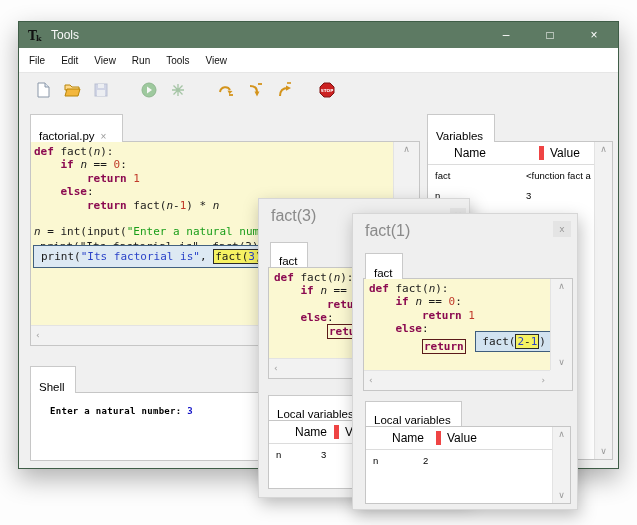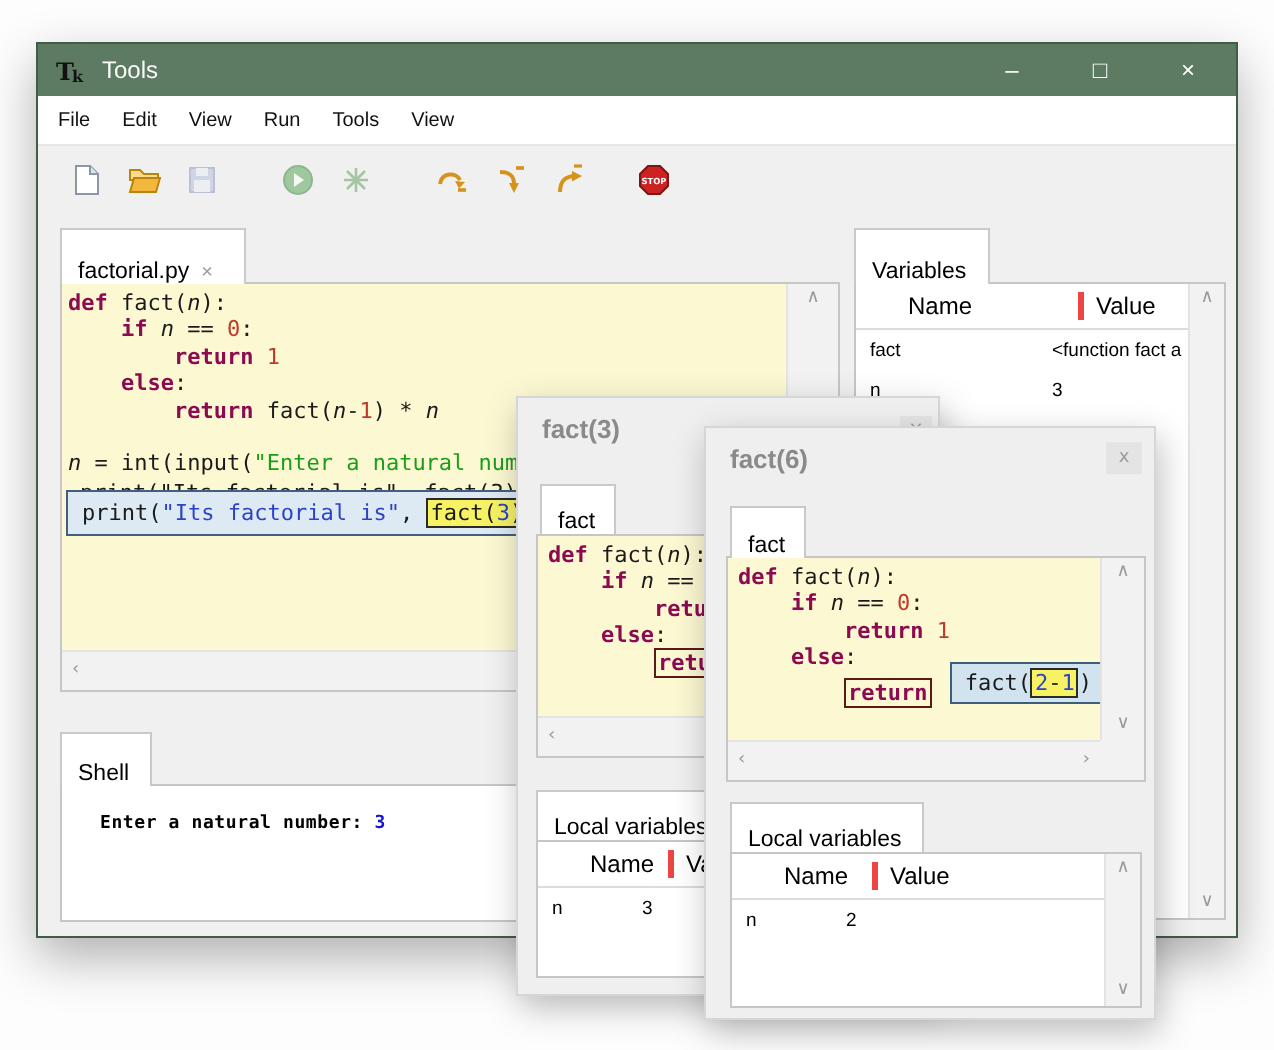--- a/index.html
+++ b/index.html
@@ -62,34 +62,34 @@
   #stmt-artifact{position:absolute;left:2px;top:98px;height:5px;width:235px;overflow:hidden;padding-left:7px;}
   #stmt-box{position:absolute;left:2px;top:103px;width:240px;height:23px;background:#dde9f3;border:1px solid #41607f;
             display:flex;align-items:center;padding-left:7px;box-sizing:border-box;}
   
   #shell-tab{left:11px;top:344px;width:46px;height:27px;}
   #shell-frame{left:11px;top:370px;width:390px;height:69px;padding:5px 7px;box-sizing:border-box;}
   #shell-io{margin-top:6px;margin-left:12px;}
   
   .thead{display:flex;height:22px;align-items:center;font-size:12px;border-bottom:1px solid #dcdcdc;background:#fff;}
   .thname{padding-left:6px;box-sizing:border-box;margin-left:20px;}
-  .thvalue{border-left:3px solid #ef4444;padding-left:6px;flex:1;}
+  .thvalue{border-left:5px solid #ef4444;padding-left:6px;flex:1;}
   .trow{display:flex;font-size:9.5px;height:20px;align-items:center;}
   .tcell{padding-left:7px;box-sizing:border-box;white-space:nowrap;overflow:hidden;}
   
   #vars-tab{left:408px;top:92px;width:68px;height:28px;}
   #vars-frame{left:408px;top:119px;width:186px;height:319px;}
   #vars-frame .inner{position:absolute;left:0;top:0;right:17px;bottom:0;}
   #vars-frame .thname,#vars-frame .tcell0{width:91px;}
   #vars-frame .tcell1{flex:1;}
   #vars-scroll{position:absolute;right:0;top:0;bottom:0;width:17px;}
   
   .subwin{position:absolute;background:#efefef;border:1px solid #d6d6d6;box-sizing:border-box;
           box-shadow:2px 6px 16px rgba(0,0,0,.25);overflow:hidden;}
-  .subwin-title{position:absolute;left:12px;top:8px;font-size:13px;color:#8a8a8a;font-weight:bold;}
+  .subwin-title{position:absolute;left:12px;top:8px;font-size:16px;color:#8a8a8a;}
   .subwin-close{position:absolute;background:#e4e4e4;color:#9a9a9a;display:flex;align-items:center;justify-content:center;font-size:9px;font-family:"DejaVu Sans", sans-serif;}
   #fact3-window{left:258px;top:198px;width:212px;height:300px;z-index:30;}
   #fact3-close{right:3px;top:9px;width:16px;height:14px;}
   #fact3-tab{left:11px;top:43px;width:38px;height:25px;}
   #fact3-code{left:9px;top:68px;width:194px;height:112px;display:grid;grid-template-rows:1fr 20px;}
   #fact3-code .yellow{padding:3px 0 0 5px;}
   #fact3-locals-tab{left:9px;top:196px;width:97px;height:25px;}
   #fact3-locals{left:9px;top:221px;width:190px;height:69px;}
   #fact3-locals .thname,#fact3-locals .tcell0{width:45px;}
   #fact2-window{left:352px;top:213px;width:226px;height:297px;z-index:40;}
@@ -303,21 +303,21 @@
     <div>
         <div class="trow">
           <span class="tcell tcell0">n</span>
           <span class="tcell tcell1">3</span>
         </div>
       </div>
   </div>
 </div>
 
 <div class="subwin" id="fact2-window">
-  <div class="subwin-title">fact(6)</div>
+  <div class="subwin-title">fact(1)</div>
   <div class="subwin-close" id="fact2-close">
     <span>x</span>
   </div>
   <div class="tab" id="fact2-tab">
     <span>fact</span>
   </div>
   <div class="frame" id="fact2-code">
     <div class="yellow code">
       <div>
           <div class="cl"><span class="tk-k">def</span><span class="tk-p"> fact(</span><span class="tk-v">n</span><span class="tk-p">):</span></div>

